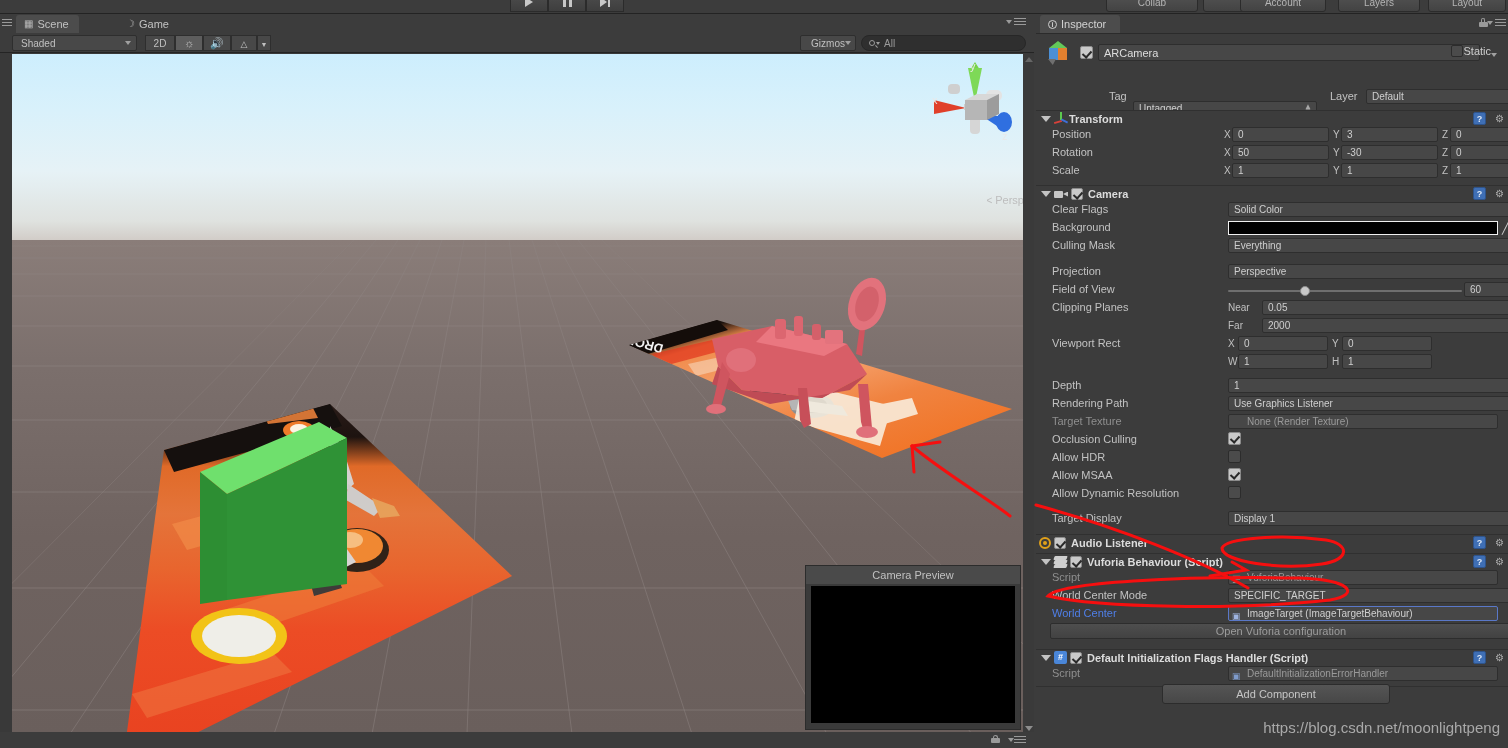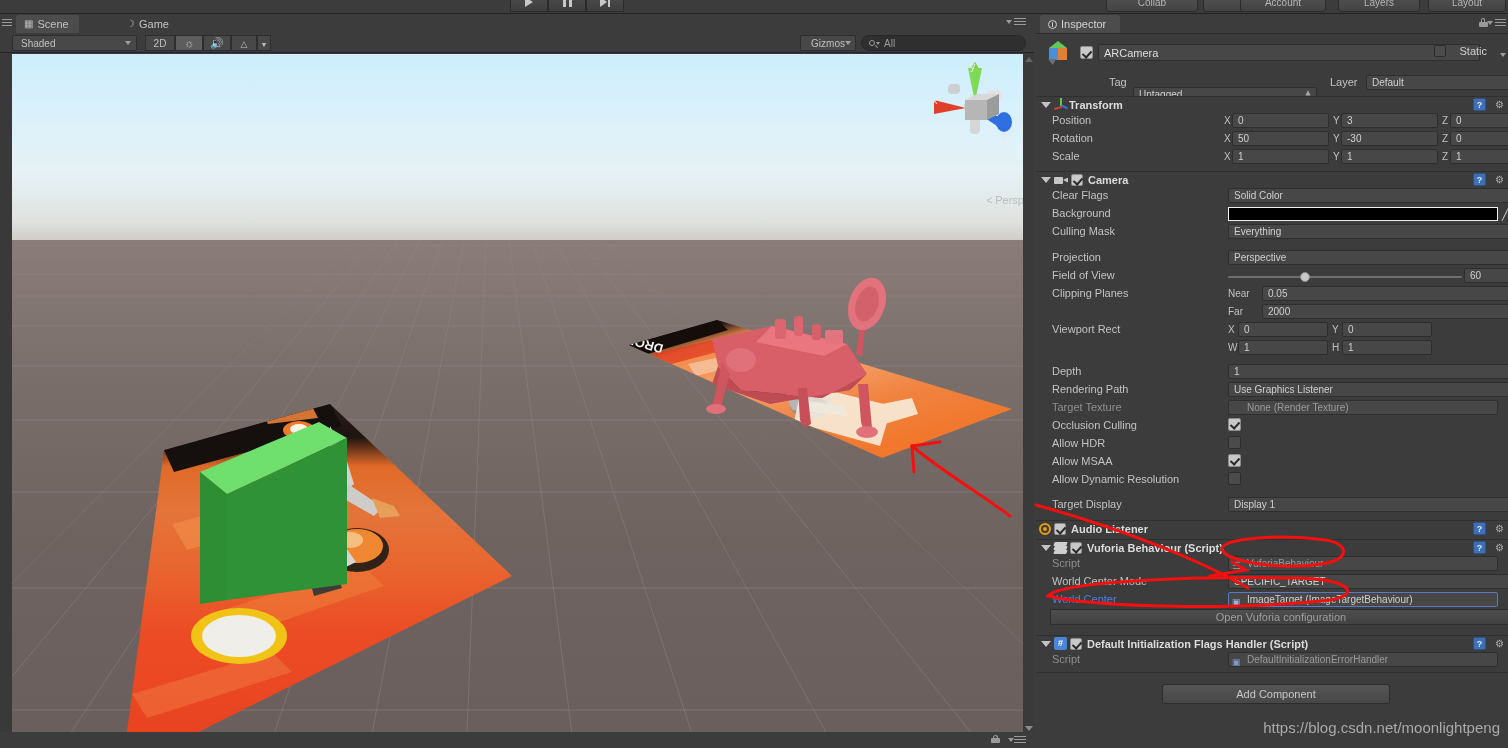--- a/index.html
+++ b/index.html
@@ -164,26 +164,26 @@
     background:#c9c9c9;border:1px solid #8d8d8d;border-radius:2px;
   }
   #obj-check:after{content:"";position:absolute;left:3px;top:2px;width:4px;height:7px;
     border:solid #2a2a2a;border-width:0 2px 2px 0;transform:rotate(42deg);}
   #obj-name{
     position:absolute;left:62px;top:10px;width:382px;height:17px;
     background:#474747;border:1px solid #2e2e2e;border-radius:2px;
     font-size:11px;line-height:16px;padding-left:5px;color:#dedede;
   }
   .hdr-static{
-    position:absolute;right:2px;top:11px;display:flex;align-items:flex-end;gap:13px;
+    position:absolute;right:11px;top:11px;display:flex;align-items:flex-end;gap:0;
   }
   .sm-check{width:12px;height:12px;background:#4b4b4b;border:1px solid #2c2c2c;border-radius:2px;}
   .hdr-static span{font-size:11px;color:#cfcfcf;}
   .hdr-static .car{width:0;height:0;border-left:3px solid transparent;border-right:3px solid transparent;border-top:4px solid #a0a0a0;}
-  #tagrow{position:relative;height:18px;}
+  #tagrow{position:relative;height:18px;margin-top:14px;}
   .tl{position:absolute;font-size:11px;color:#c2c2c2;}
   .fld{
     position:absolute;height:15px;background:#474747;border:1px solid #2e2e2e;border-radius:2px;
     font-size:10px;line-height:14px;padding-left:5px;color:#cfcfcf;
   }
   .fld .stp{position:absolute;right:4px;top:2px;font-size:8px;color:#a8a8a8;line-height:5px;}
   
   .comp-hd{
     position:relative;height:16px;background:#3c3c3c;
     border-top:1px solid #303030;display:flex;align-items:center;
@@ -489,20 +489,24 @@
       <polygon points="67,40 79,34 79,54 67,60" fill="#9c9c9c"></polygon>
       <text x="12" y="44" font-size="11" fill="#e9e9e9" font-family="'Liberation Sans',sans-serif">x</text>
       <text x="50" y="10" font-size="11" fill="#e9e9e9" font-family="'Liberation Sans',sans-serif">y</text>
       <text x="82" y="80" font-size="11" fill="#e9e9e9" font-family="'Liberation Sans',sans-serif">z</text>
     </svg>
     <div style="position:absolute;right:8px;top:140px;font-size:11px;color:#bdbdbd;display:flex;align-items:center;gap:3px">
       <span style="font-size:10px">&lt;</span>
       <span>Persp</span>
     </div>
 
+    <div id="camera-preview">
+      <div class="cp-title">Camera Preview</div>
+      <div class="cp-body"></div>
+    </div>
   </div>
 
   <div class="vscroll">
     <span class="arr up"></span>
     <span class="arr dn"></span>
   </div>
 
   <div id="scene-bottom">
     <div class="lock-ic">
         <span class="sh"></span>

